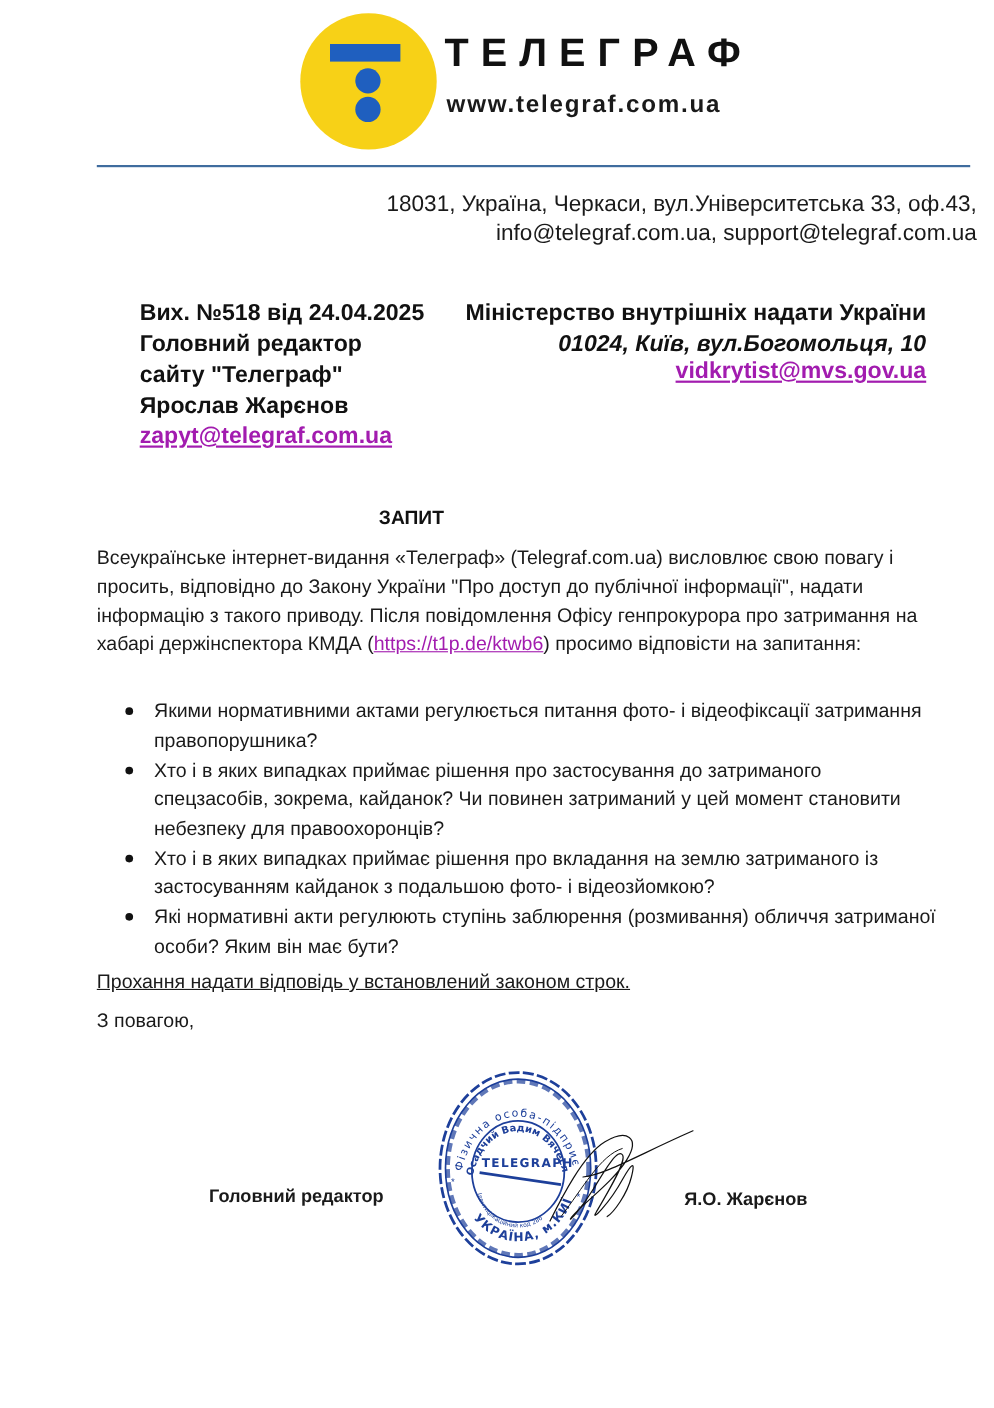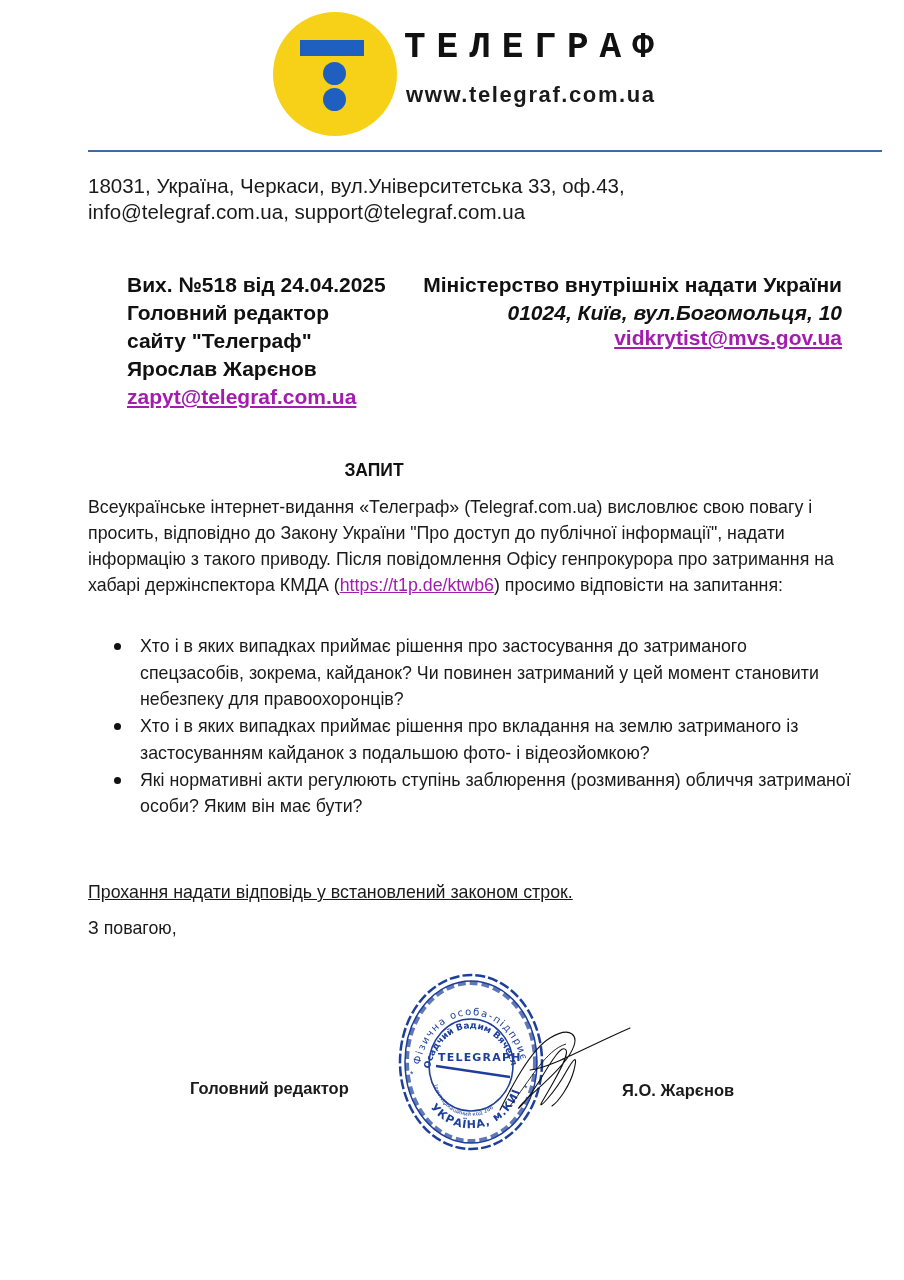--- a/index.html
+++ b/index.html
@@ -3,26 +3,26 @@
 <meta charset="utf-8">
 <style>
   html, body { margin: 0; padding: 0; background: #ffffff; }
   body { width: 904px; height: 1280px; position: relative; overflow: hidden; font-family: "Liberation Sans", sans-serif; color: #111; }
   .abs { position: absolute; }
 
   
   .logo-circle { left: 273px; top: 12px; width: 124px; height: 124px; border-radius: 50%; background: #f7d117; }
   .logo-bar { left: 300px; top: 40px; width: 64px; height: 16px; background: #1f5fbf; }
   .logo-dot { width: 23px; height: 23px; border-radius: 50%; background: #1f5fbf; }
-  .logo-title { left: 404px; top: 30px; font-size: 36px; font-weight: bold; letter-spacing: 11px; color: #111; line-height: 1; font-family: Liberation Mono, monospace; }
+  .logo-title { left: 404px; top: 30px; font-size: 36px; font-weight: bold; letter-spacing: 11px; color: #111; line-height: 1; }
   .logo-url { left: 406px; top: 84px; font-size: 22px; font-weight: bold; letter-spacing: 1.6px; color: #1a1a1a; line-height: 1; }
 
   .rule { left: 88px; top: 150px; width: 794px; height: 2px; background: #3f6c9e; }
 
-  .addr { left: 88px; width: 800px; text-align: left; font-size: 20.5px; color: #1a1a1a; line-height: 1; }
+  .addr { left: 88px; width: 800px; text-align: right; font-size: 20.5px; color: #1a1a1a; line-height: 1; }
 
   .hdr { font-size: 21px; font-weight: bold; line-height: 1; color: #111; white-space: nowrap; }
   .hdr-left { left: 127px; }
   .hdr-right { right: 62px; text-align: right; }
   a.link { color: #a21caf; text-decoration: underline; }
 
   .title { left: 0; width: 748px; text-align: center; font-size: 17.5px; font-weight: bold; line-height: 1; top: 462px; }
 
   .body-text { left: 88px; width: 760px; font-size: 17.8px; line-height: 26px; color: #1a1a1a; }
   .para { top: 494px; }
@@ -60,20 +60,21 @@
 
 <div class="abs hdr hdr-right" style="top:274px;">Міністерство внутрішніх надати України</div>
 <div class="abs hdr hdr-right" style="top:302px;font-style:italic;">01024, Київ, вул.Богомольця, 10</div>
 <a class="abs hdr hdr-right link" style="top:327px;">vidkrytist@mvs.gov.ua</a>
 
 <div class="abs title">ЗАПИТ</div>
 
 <div class="abs body-text para"><span>Всеукраїнське інтернет-видання «Телеграф» (Telegraf.com.ua) висловлює свою повагу і просить, відповідно до Закону України "Про доступ до публічної інформації", надати інформацію з такого приводу. Після повідомлення Офісу генпрокурора про затримання на хабарі держінспектора КМДА (</span><a class="link">https://t1p.de/ktwb6</a><span>) просимо відповісти на запитання:</span></div>
 
 <ul class="abs bullets" style="top:633px;">
+  <li><span class="dot"></span><span>Якими нормативними актами регулюється питання фото- і відеофіксації затримання правопорушника?</span></li>
   <li><span class="dot"></span><span>Хто і в яких випадках приймає рішення про застосування до затриманого спецзасобів, зокрема, кайданок? Чи повинен затриманий у цей момент становити небезпеку для правоохоронців?</span></li>
   <li><span class="dot"></span><span>Хто і в яких випадках приймає рішення про вкладання на землю затриманого із застосуванням кайданок з подальшою фото- і відеозйомкою?</span></li>
   <li><span class="dot"></span><span>Які нормативні акти регулюють ступінь заблюрення (розмивання) обличчя затриманої особи? Яким він має бути?</span></li>
 </ul>
 
 <div class="abs closing" style="top:884px;text-decoration:underline;">Прохання надати відповідь у встановлений законом строк.</div>
 <div class="abs closing" style="top:920px;">З повагою,</div>
 
 <div class="abs sig-label" style="left:190px; top:1080px;">Головний редактор</div>
 <div class="abs sig-label" style="left:622px; top:1082px;">Я.О. Жарєнов</div>

